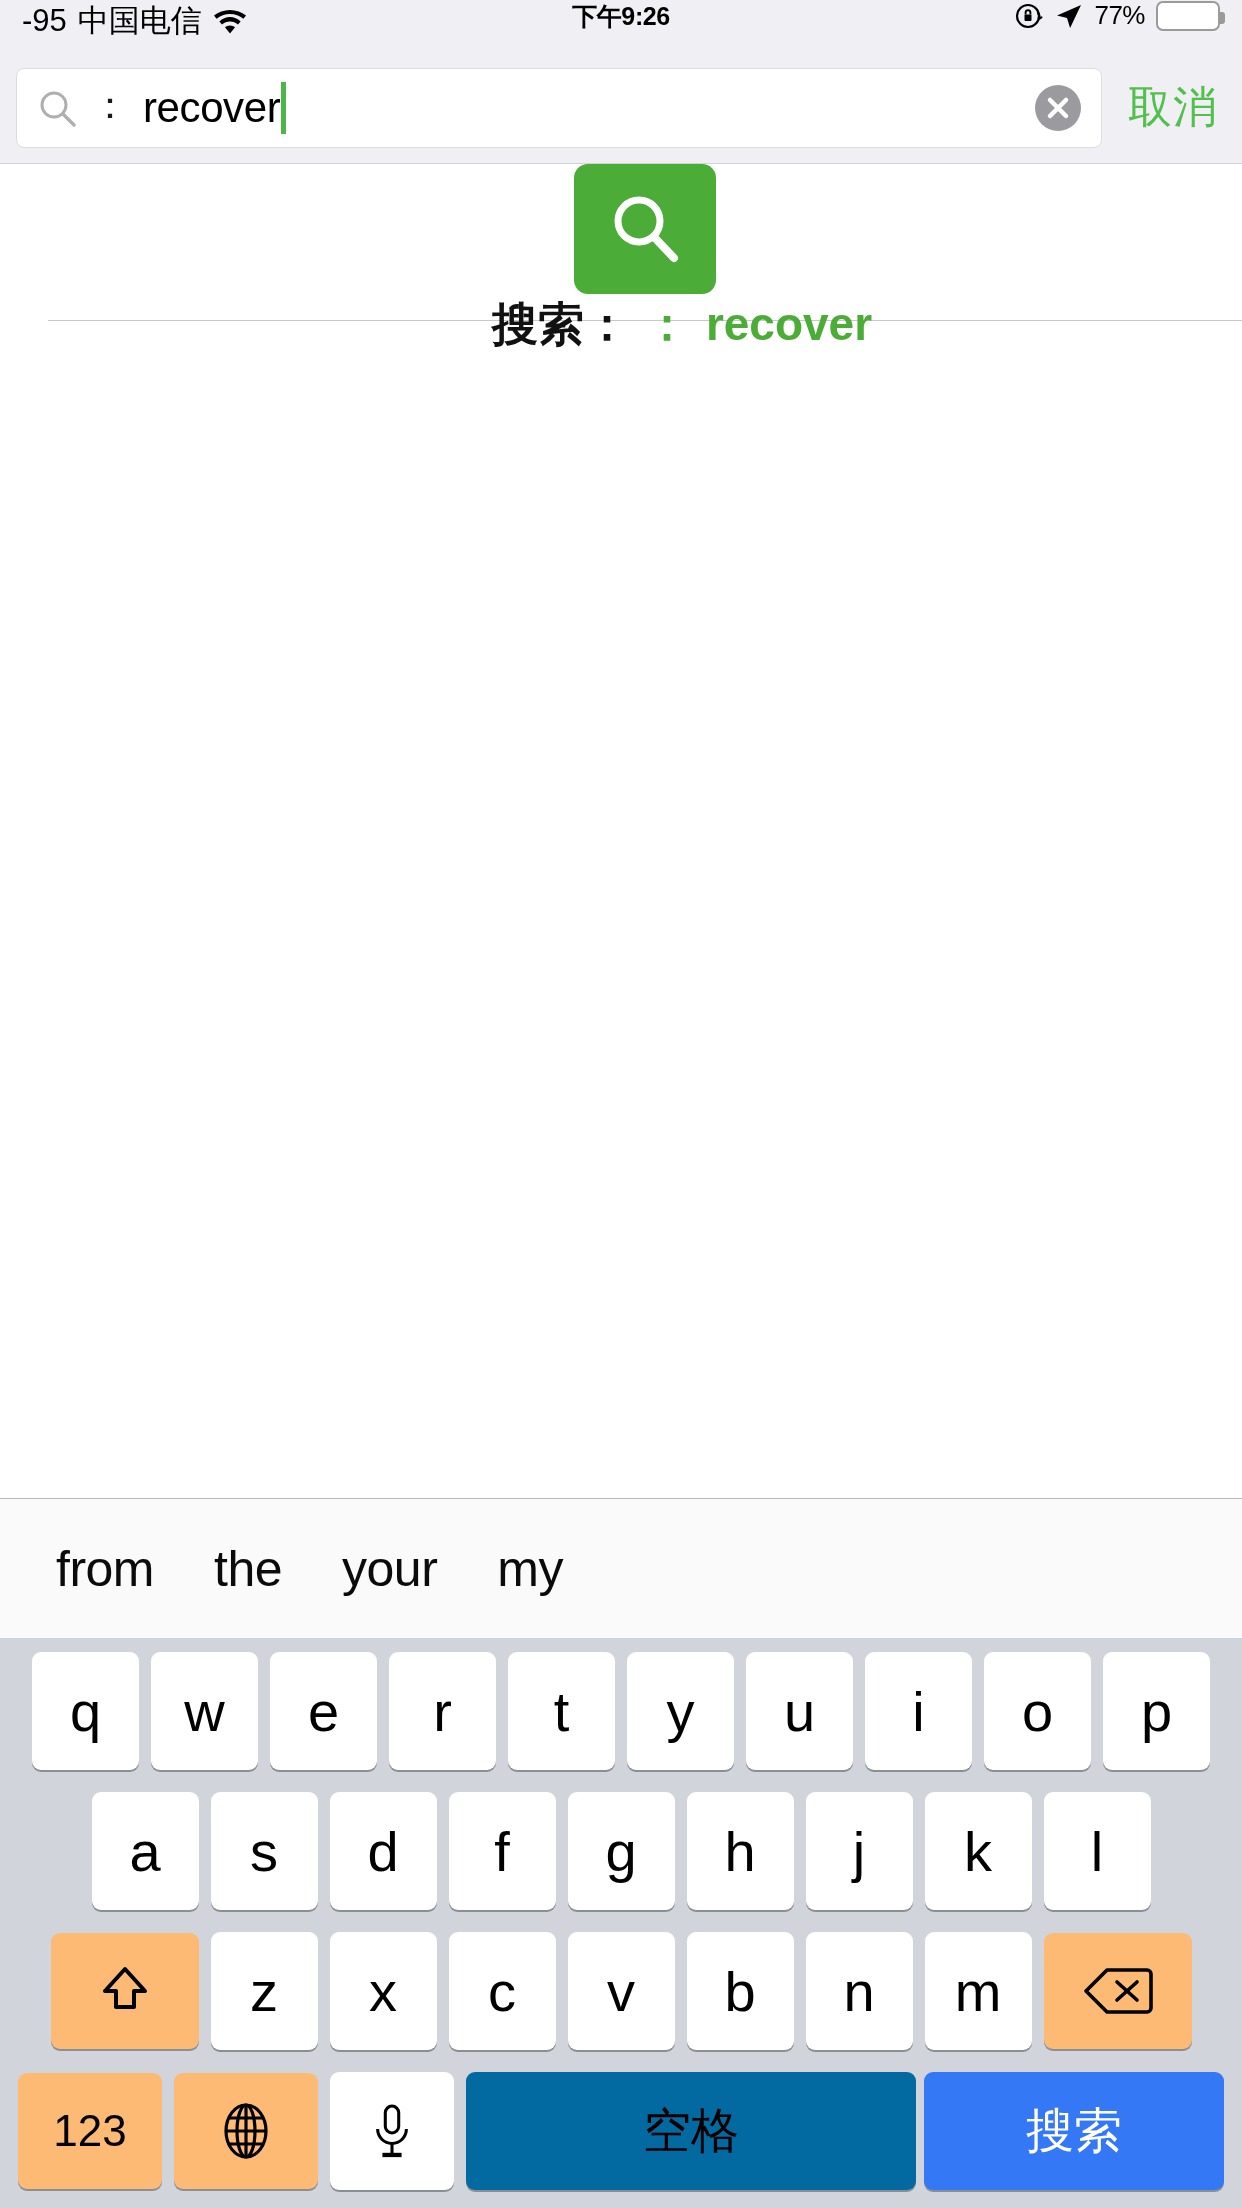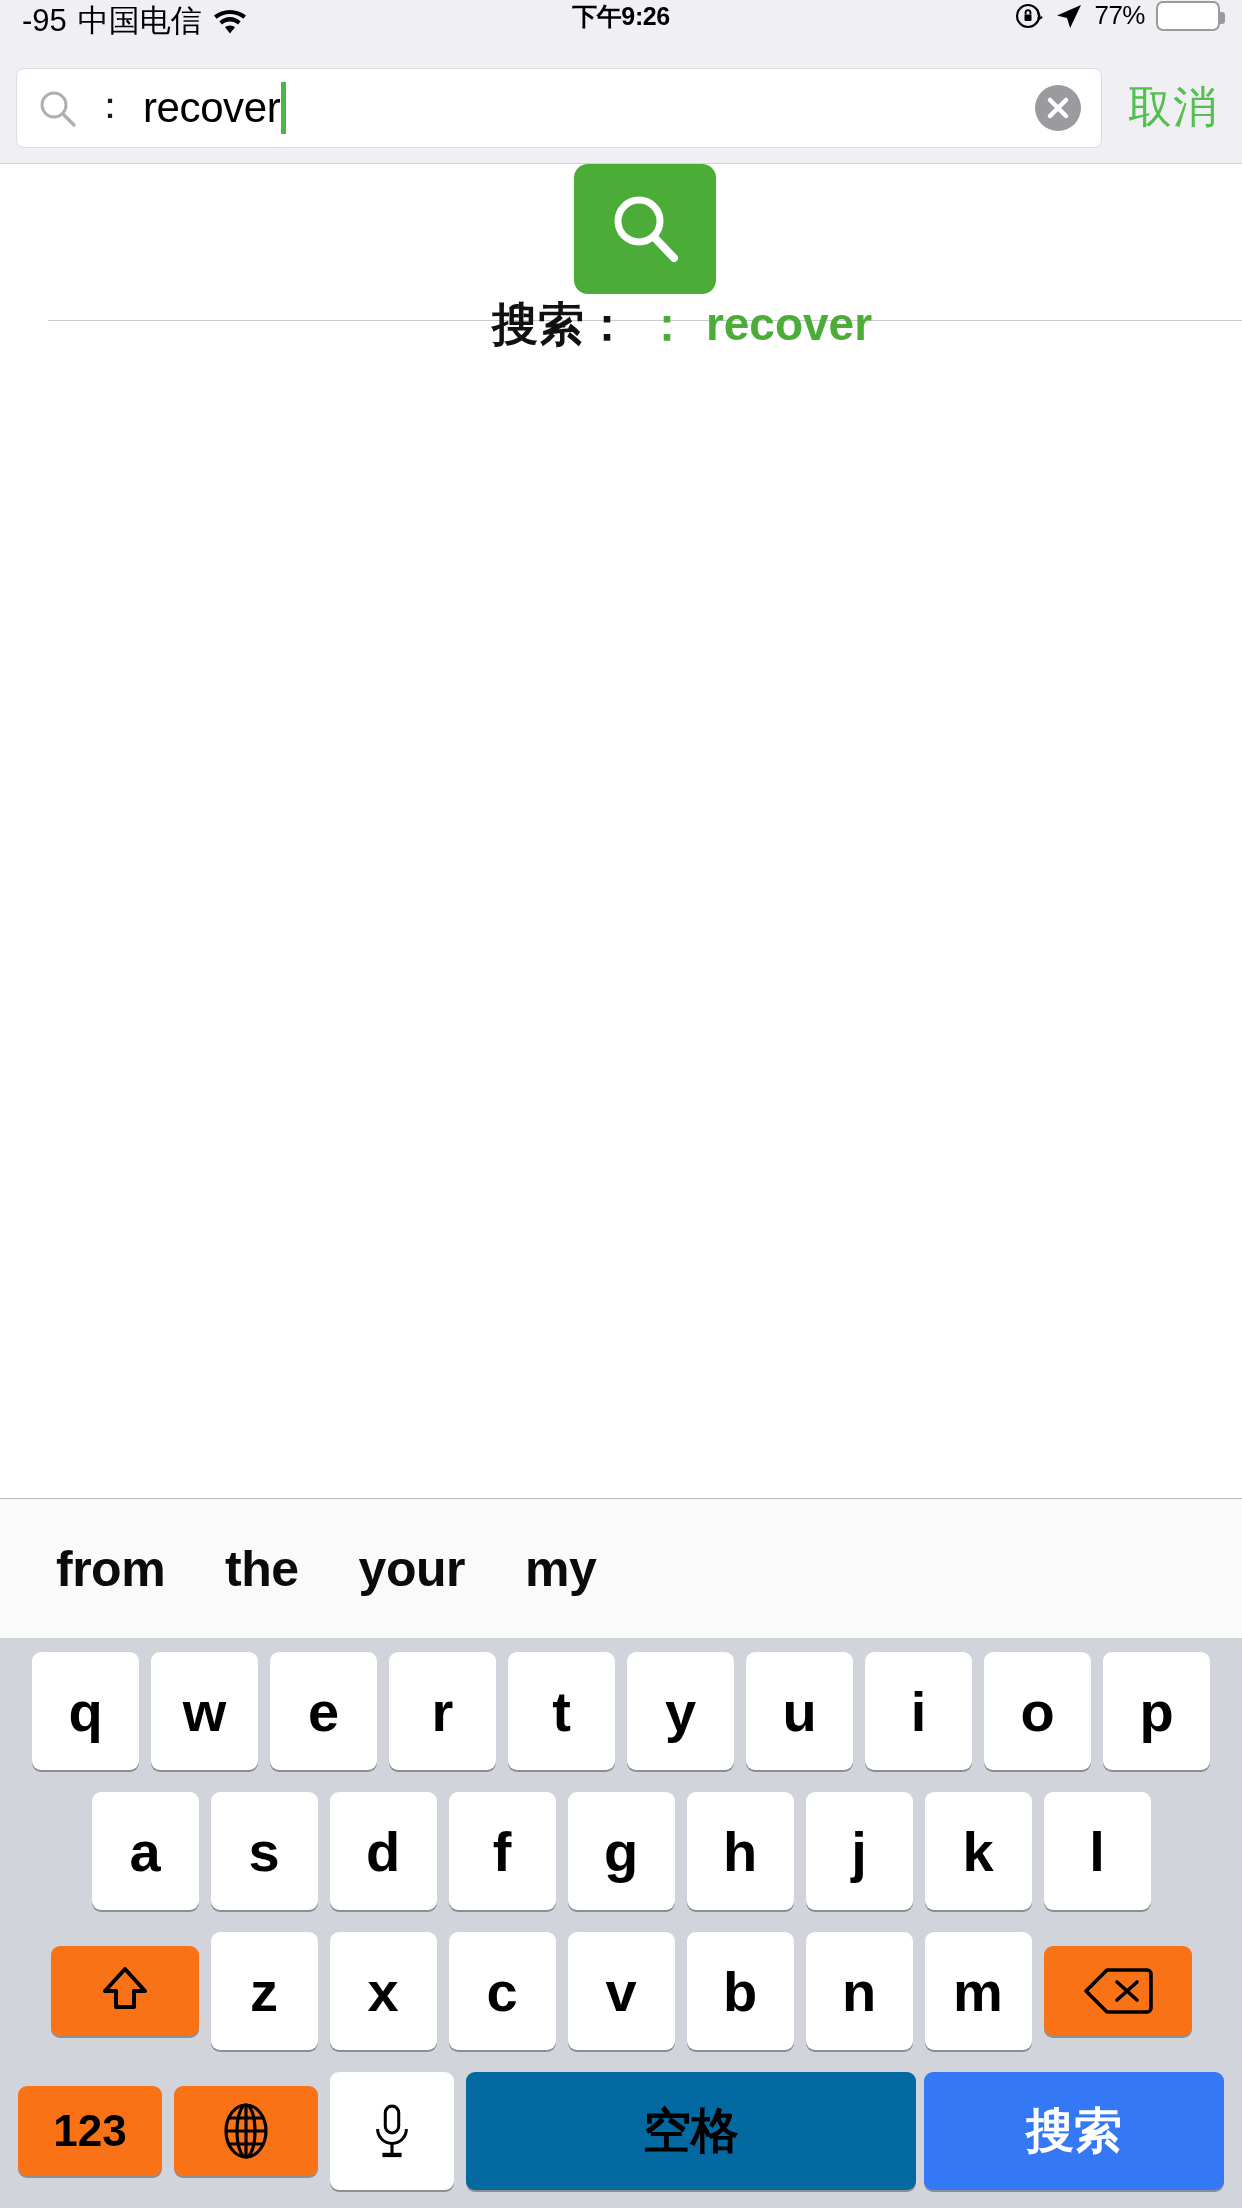--- a/index.html
+++ b/index.html
@@ -88,21 +88,21 @@
   .rt-label { color:#111; font-weight:600; }
   .rt-colon { color:#4CAC38; font-weight:600; margin:0 6px 0 14px; }
   .rt-query { color:#4CAC38; font-weight:600; margin-left:10px; }
   .row-divider {
     height:1px; background:#c9c9cd; margin-left:48px; margin-right:0;
   }
   .list-fill { background:#ffffff; height:1030px; }
 
   
   .predictive {
-    position:absolute; left:0; bottom:0; width:1242px;font-weight:bold;
+    position:absolute; left:0; bottom:0; width:1242px;
   }
   .pred-bar {
     height:140px; background:#FAFAFA; border-top:1px solid #b9b9bc;
     display:flex; align-items:center; padding-left:26px; gap:0;
   }
   .pred-item {
     font-size:50px; color:#0b0b0b; padding:0 30px; letter-spacing:-.5px;
   }
 
   
@@ -113,21 +113,21 @@
   .krow:last-child { margin-bottom:0; }
   .key {
     background:#ffffff; border-radius:9px; height:118px;
     display:flex; align-items:center; justify-content:center;
     font-size:56px; color:#000; box-shadow:0 2px 0 rgba(136,138,145,.95);
     flex:0 0 auto;
   }
   .k-letter { width:107px; margin:0 6px; }
   .row2 { padding:0 54px; }
   .k-fn {
-    background:#f97316; border-radius:9px; height:90px;
+    background:#fdba74; border-radius:9px; height:116px;
     display:flex; align-items:center; justify-content:center;
     box-shadow:0 2px 0 rgba(136,138,145,.95); flex:0 0 auto;
   }
   .k-shift { width:148px; margin-right:6px; }
   .k-back  { width:148px; margin-left:6px; }
   .k-123   { width:144px; font-size:44px; color:#000; margin-right:12px; }
   .k-globe { width:144px; margin-right:12px; }
   .k-mic   { width:124px; background:#fff; margin-right:12px; }
   .k-space { flex:1 1 auto; max-width:450px; font-size:48px; margin-right:8px; background:#0369a1; }
   .k-return{ width:300px; background:#3478F6; color:#fff; font-size:48px; }

